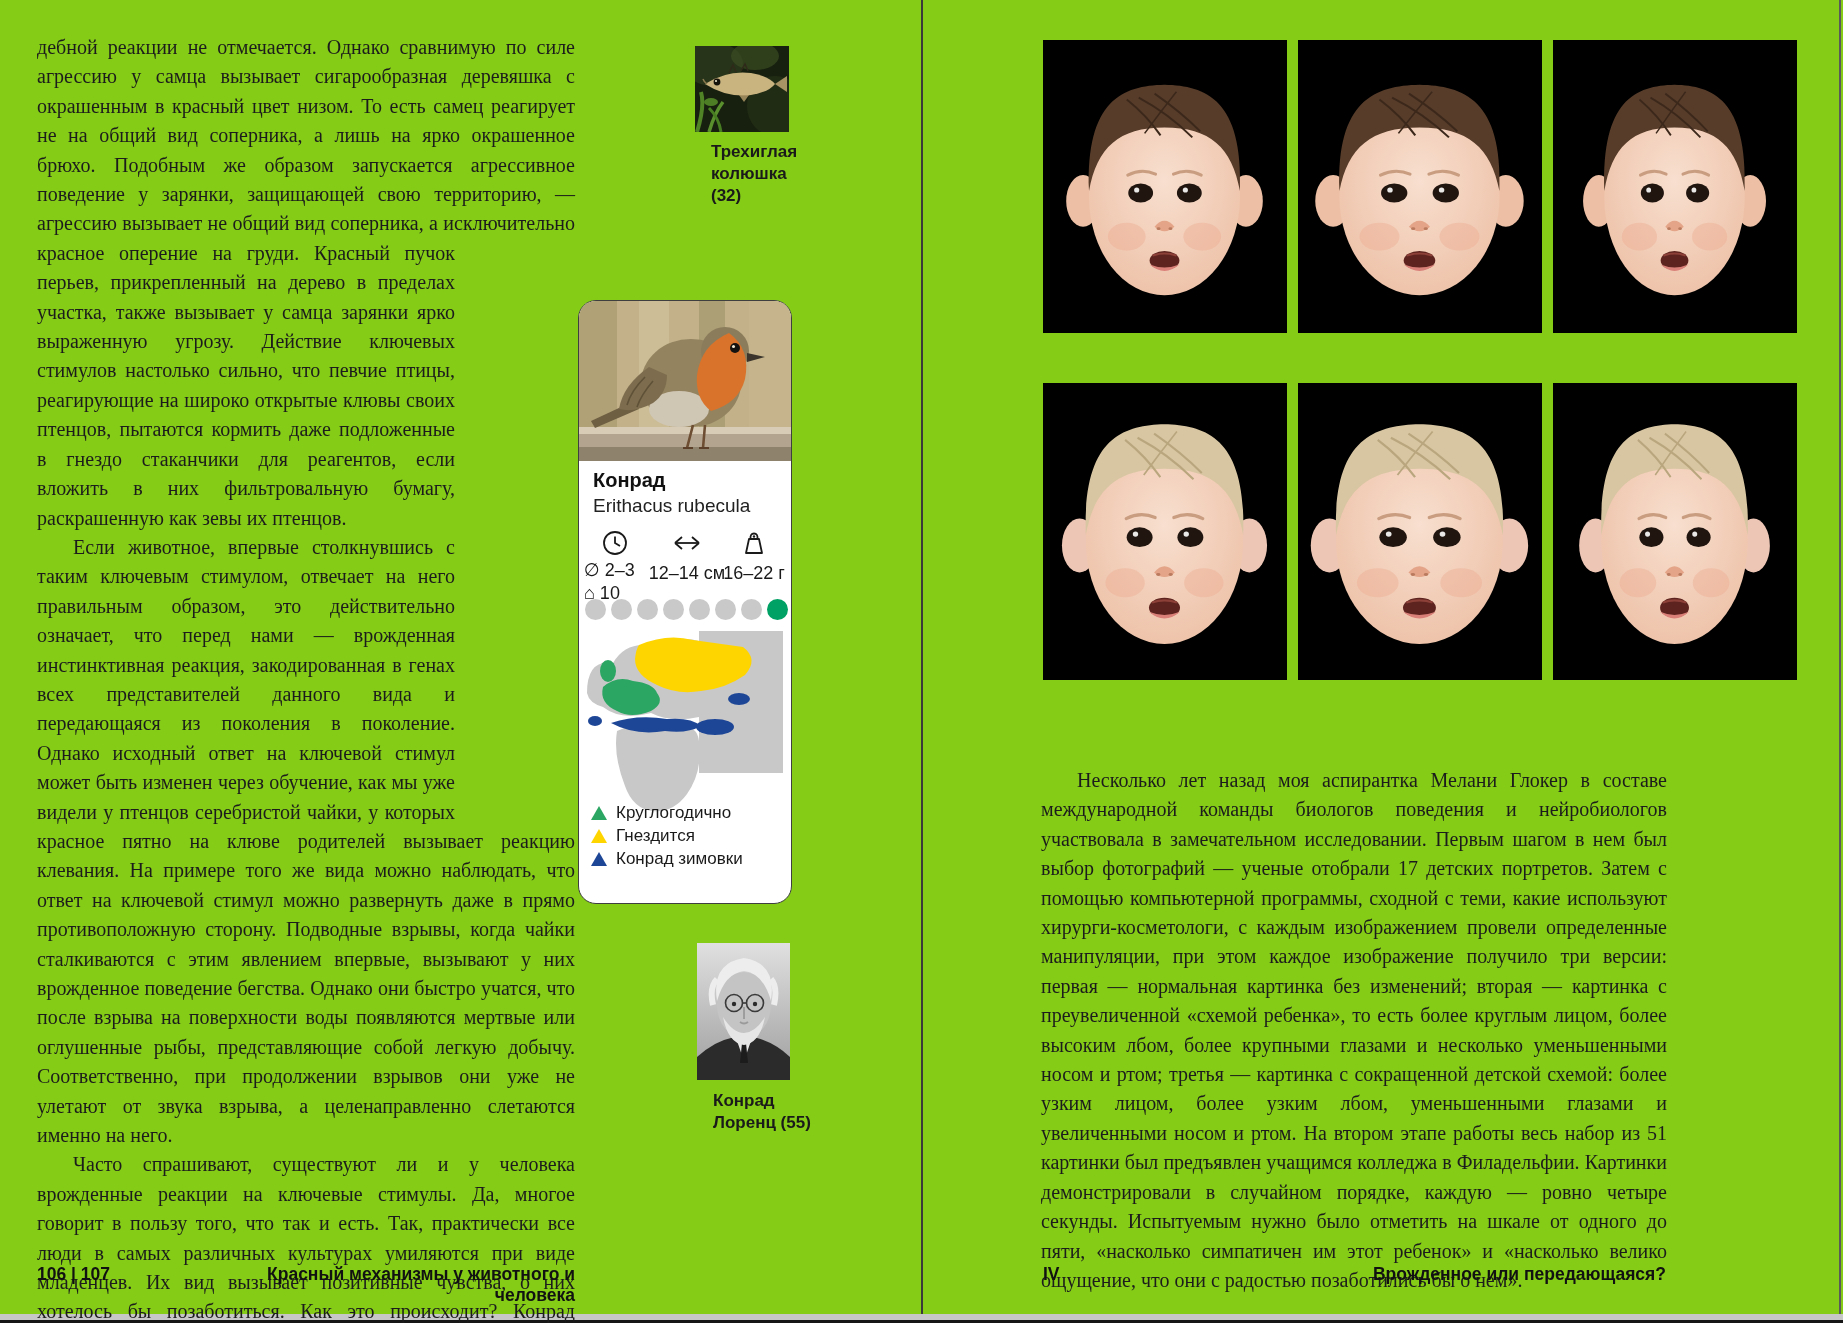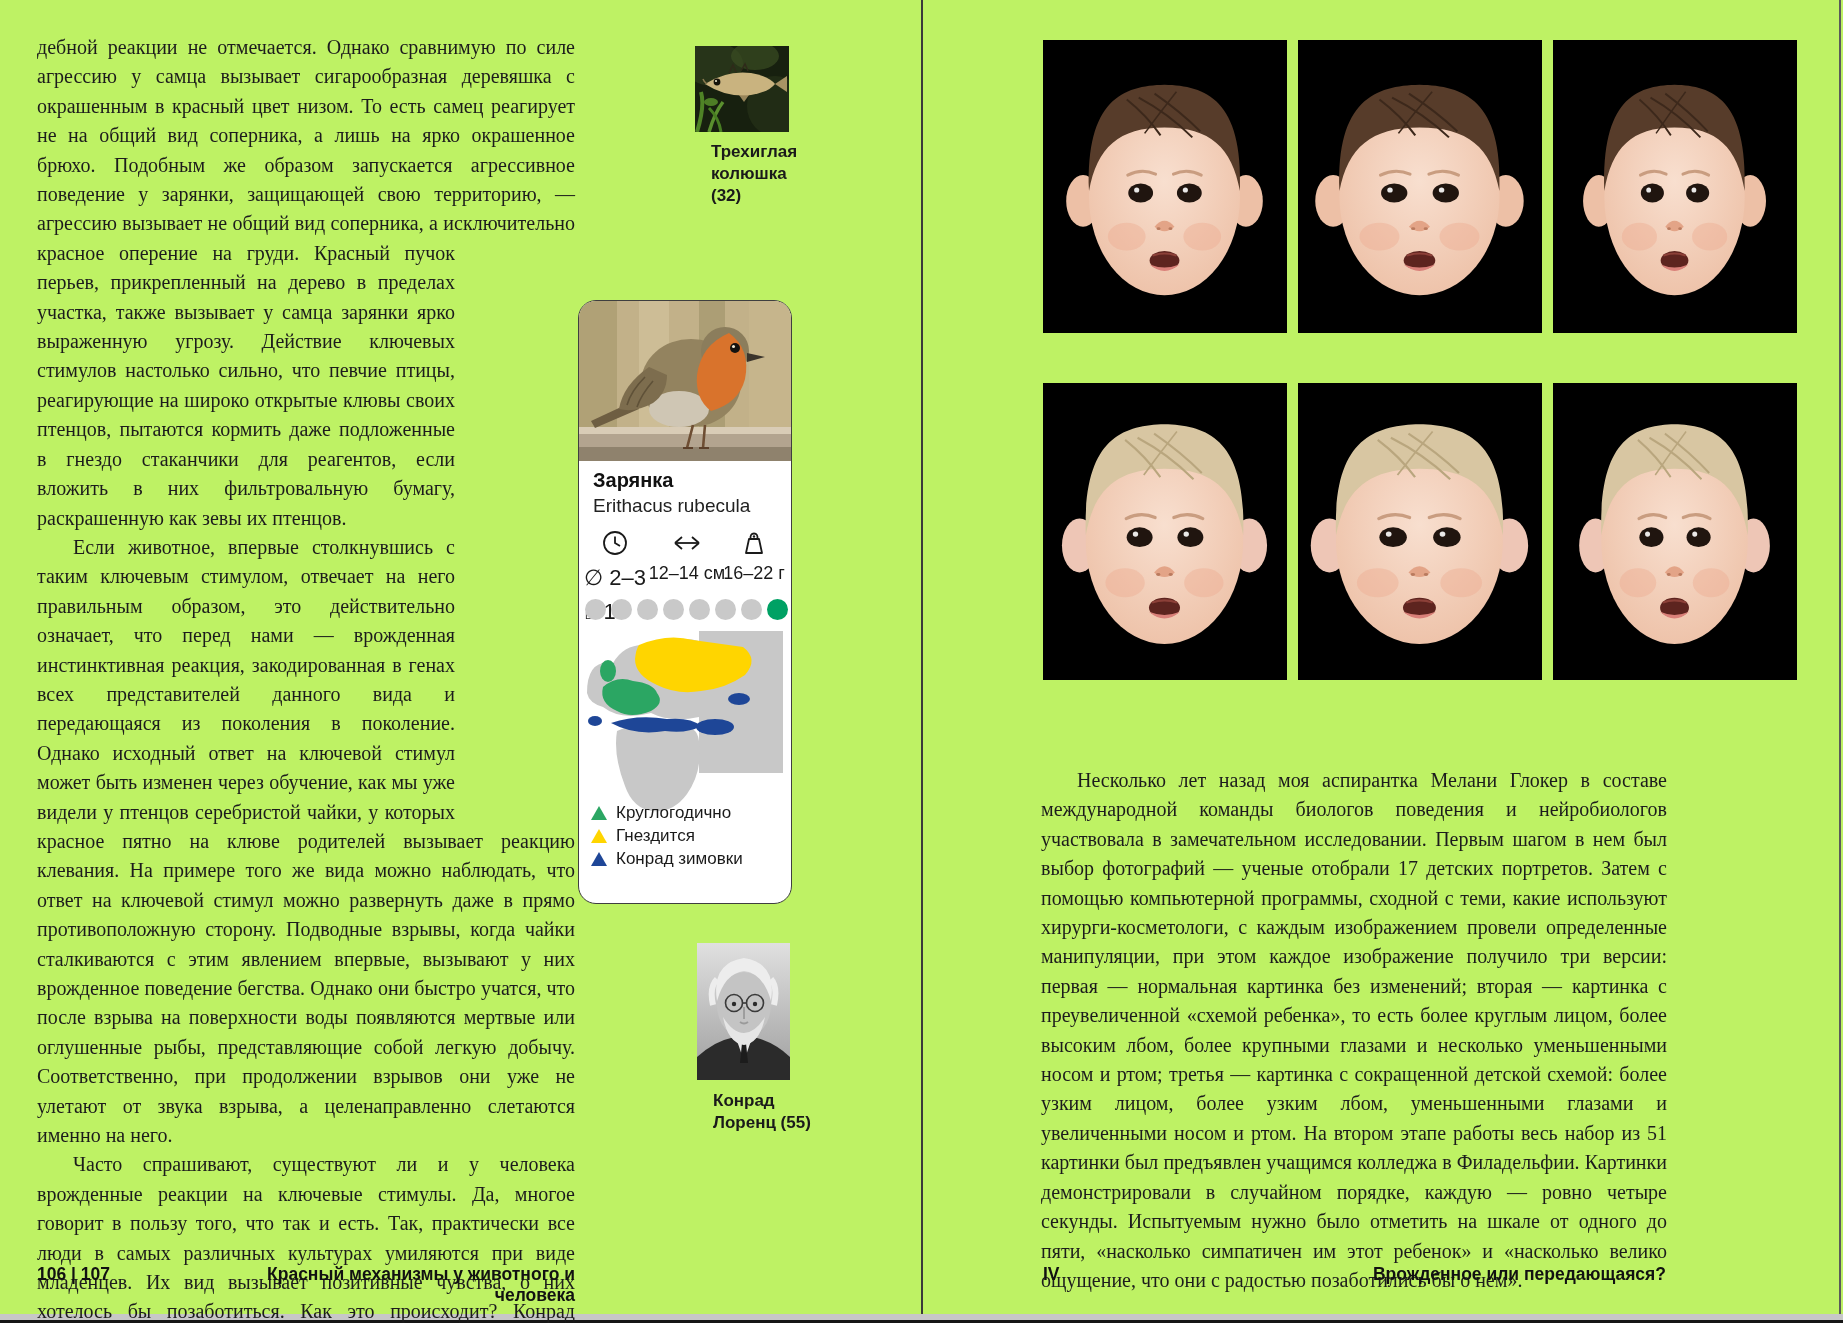--- a/index.html
+++ b/index.html
@@ -1,16 +1,16 @@
 <!DOCTYPE html>
 <html lang="ru"><head>
 <meta charset="utf-8">
 <style>
   html,body{margin:0;padding:0;background:#e9e9e9;}
-  .spread{position:relative;width:1843px;height:1323px;background:#bef264;overflow:hidden;
+  .spread{position:relative;width:1843px;height:1323px;background:#84cc16;overflow:hidden;
           font-family:"Liberation Serif", serif;color:#1c1c1c;}
   
   .spine{position:absolute;left:921px;top:0;width:2px;height:1318px;background:#3a3a3a;}
   .edge-right{position:absolute;left:1839px;top:0;width:2px;height:1318px;background:#5a5a5a;}
   .edge-bottom-gray{position:absolute;left:0;top:1314px;width:1843px;height:6px;background:#c7c7c7;}
   .edge-bottom-dark{position:absolute;left:0;top:1320px;width:1843px;height:3px;background:#161616;}
 
   
   .ltext{position:absolute;left:37px;top:33px;width:538px;font-size:20px;line-height:29.4px;
          text-align:justify;hyphens:auto;}
@@ -30,21 +30,21 @@
   
   .card{position:absolute;left:578px;top:300px;width:214px;height:604px;border:1.5px solid #3f3f3f;
         border-radius:18px;box-sizing:border-box;background:#fff;overflow:hidden;
         font-family:"Liberation Sans","DejaVu Sans",sans-serif;}
   .card .robin{position:absolute;left:0;top:0;width:100%;height:160px;}
   .card-title{position:absolute;left:14px;top:168px;font-size:20px;font-weight:bold;color:#111;}
   .card-latin{position:absolute;left:14px;top:194px;font-size:19px;color:#222;}
   .stat{position:absolute;top:228px;text-align:center;color:#1a1a1a;}
   .stat .sicon{height:28px;display:flex;align-items:center;justify-content:center;}
   .stat .sval{font-size:18px;margin-top:6px;white-space:nowrap;}
-  .stat .sval2{font-size:22px;margin-top:8px;text-align:left;white-space:nowrap;}
+  .stat .sval2{font-size:18px;margin-top:2px;text-align:left;white-space:nowrap;}
   .st1{left:5px;width:62px;text-align:left;}
   .st1 .sicon{justify-content:center;}
   .st2{left:66px;width:84px;}
   .st3{left:142px;width:66px;}
   .dots{position:absolute;left:6px;top:298px;display:flex;gap:5px;}
   .dot{width:21px;height:21px;border-radius:50%;background:#c9c9c9;}
   .dot.green{background:#00a164;}
   .cmap{position:absolute;left:8px;top:330px;width:196px;height:182px;}
   .legend{position:absolute;left:12px;top:500px;font-size:17px;color:#1a1a1a;}
   .lrow{display:flex;align-items:center;height:23px;}
@@ -175,21 +175,21 @@
         <path d="M 150 32 Q 172 48 166 78 Q 160 102 132 110 Q 116 98 118 74 Q 122 44 150 32 Z" fill="#d9732c"></path>
         <path d="M 70 66 Q 44 84 40 108 Q 56 112 74 102 Q 88 92 88 74 Z" fill="#7d6d4e"></path>
         <path d="M 66 76 Q 52 90 48 104 M 74 80 Q 62 94 58 106" stroke="#5f5138" stroke-width="1.6" fill="none"></path>
         <circle cx="156" cy="47" r="5" fill="#141210"></circle>
         <circle cx="154.5" cy="45.5" r="1.5" fill="#f2ead6"></circle>
         <path d="M 168 52 L 186 56 L 168 61 Z" fill="#3a342c"></path>
         <path d="M 114 124 L 108 147 M 126 124 L 124 147" stroke="#6e4e33" stroke-width="2.6"></path>
         <path d="M 104 147 L 114 147 M 120 147 L 130 147" stroke="#5c402a" stroke-width="2.2"></path>
       </svg>
     </div>
-    <div class="card-title">Зарянка</div>
+    <div class="card-title">Конрад</div>
     <div class="card-latin">Erithacus rubecula</div>
 
     <div class="stat st1">
       <div class="sicon">
         <svg width="26" height="26" viewBox="0 0 26 26">
             <circle cx="13" cy="13" r="11" fill="none" stroke="#1a1a1a" stroke-width="1.8"></circle>
             <path d="M 13 6.5 L 13 13 L 18 16" stroke="#1a1a1a" stroke-width="1.8" fill="none"></path>
           </svg>
       </div>
       <div class="sval2">∅ 2–3</div>

